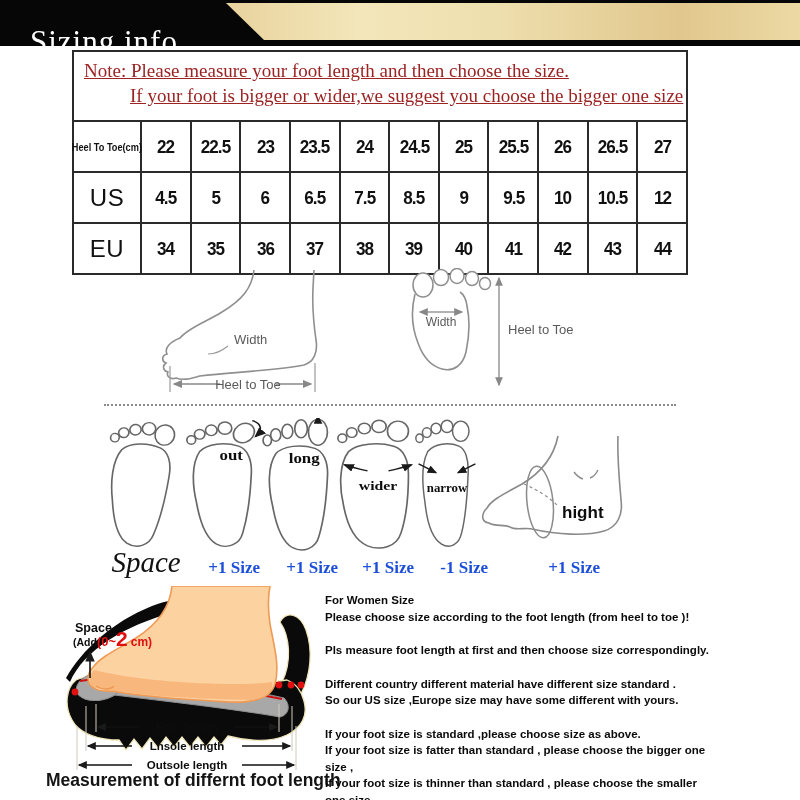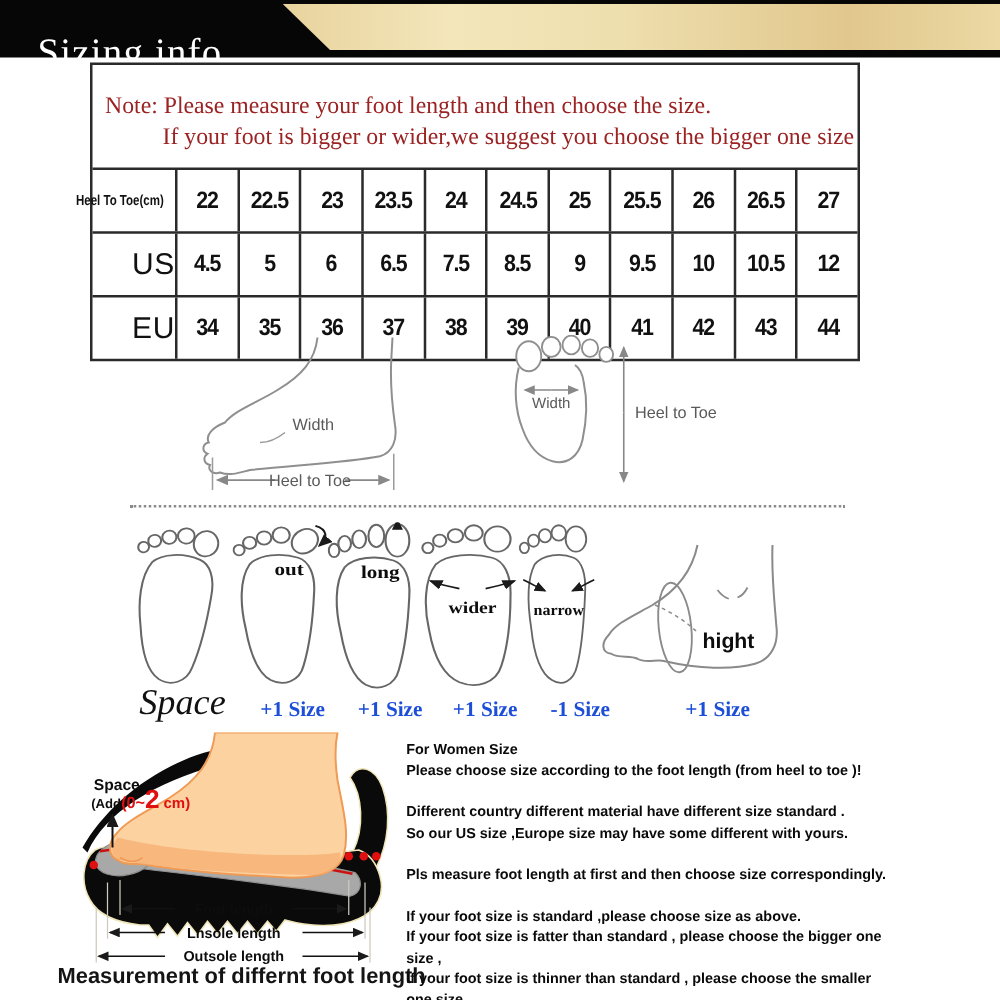--- a/index.html
+++ b/index.html
@@ -10,26 +10,26 @@
   .header{position:absolute;left:0;top:0;width:800px;height:46px;background:#060606;}
   .gold{position:absolute;left:0;top:3px;width:800px;height:37px;
         background:linear-gradient(90deg,#c69d58 0%,#e2c78c 18%,#f3e6ba 45%,#eedfae 62%,#e1c78d 85%,#ecd9a4 100%);
         clip-path:polygon(226px 0,800px 0,800px 37px,264px 37px);}
   .title{position:absolute;left:30px;top:4px;color:#fff;font-family:"Liberation Serif",serif;
          font-size:31px;letter-spacing:1px;margin-top:20px;}
 
   
   .sizebox{position:absolute;left:72px;top:50px;width:612px;border:2px solid #2a2a2a;background:#fff;}
   .note{height:62px;border-bottom:2px solid #2a2a2a;color:#9b2323;
-        font-family:"Liberation Serif",serif;font-size:19px;line-height:25px;padding-top:20px;}
+        font-family:"Liberation Serif",serif;font-size:19px;line-height:25px;padding-top:6px;text-decoration:underline;}
   .note .l1{padding-left:10px;}
   .note .l2{padding-left:56px;}
   .trow{display:flex;height:49px;border-bottom:2px solid #2a2a2a;}
   .trow:last-child{border-bottom:none;}
-  .tlabel{width:66px;flex:0 0 66px;border-right:2px solid #2a2a2a;display:flex;align-items:center;justify-content:flex-end;}
+  .tlabel{width:66px;flex:0 0 66px;border-right:2px solid #2a2a2a;display:flex;align-items:center;justify-content:center;}
   .tlabel .small{font-size:11.5px;transform:scaleX(.8);white-space:nowrap;font-weight:bold;}
   .tlabel .big{font-size:24px;letter-spacing:.5px;}
   .cells{display:flex;flex:1;border-radius:10px;}
   .tcell{flex:1;border-right:2px solid #2a2a2a;display:flex;align-items:center;justify-content:center;}
   .tcell:last-child{border-right:none;}
   .tcell .num{font-size:19px;font-weight:bold;letter-spacing:-1px;transform:scaleX(.9);}
 
   
   .svgabs{position:absolute;}
   .dashed{position:absolute;left:104px;top:404px;width:572px;border-top:2px dotted #8a8a8a;}
@@ -352,26 +352,26 @@
   <div class="caption">Measurement of differnt foot length</div>
 
   <div class="notes">
     <div class="ngroup">
 
     <div>For Women Size</div>
         <div>Please choose size according to the foot length (from heel to toe )!</div>
       </div>
     <div class="ngroup">
 
+    <div>Pls measure foot length at first and then choose size correspondingly.</div>
+      </div>
+    <div class="ngroup">
+
     <div>Different country different material have different size standard .</div>
         <div>So our US size ,Europe size may have some different with yours.</div>
-      </div>
-    <div class="ngroup">
-
-    <div>Pls measure foot length at first and then choose size correspondingly.</div>
       </div>
     <div class="ngroup">
 
     <div>If your foot size is standard ,please choose size as above.</div>
         <div>If your foot size is fatter than standard , please choose the bigger one size ,</div>
         <div>If your foot size is thinner than standard , please choose the smaller one size</div>
       </div>
   </div>
 
 </div>

